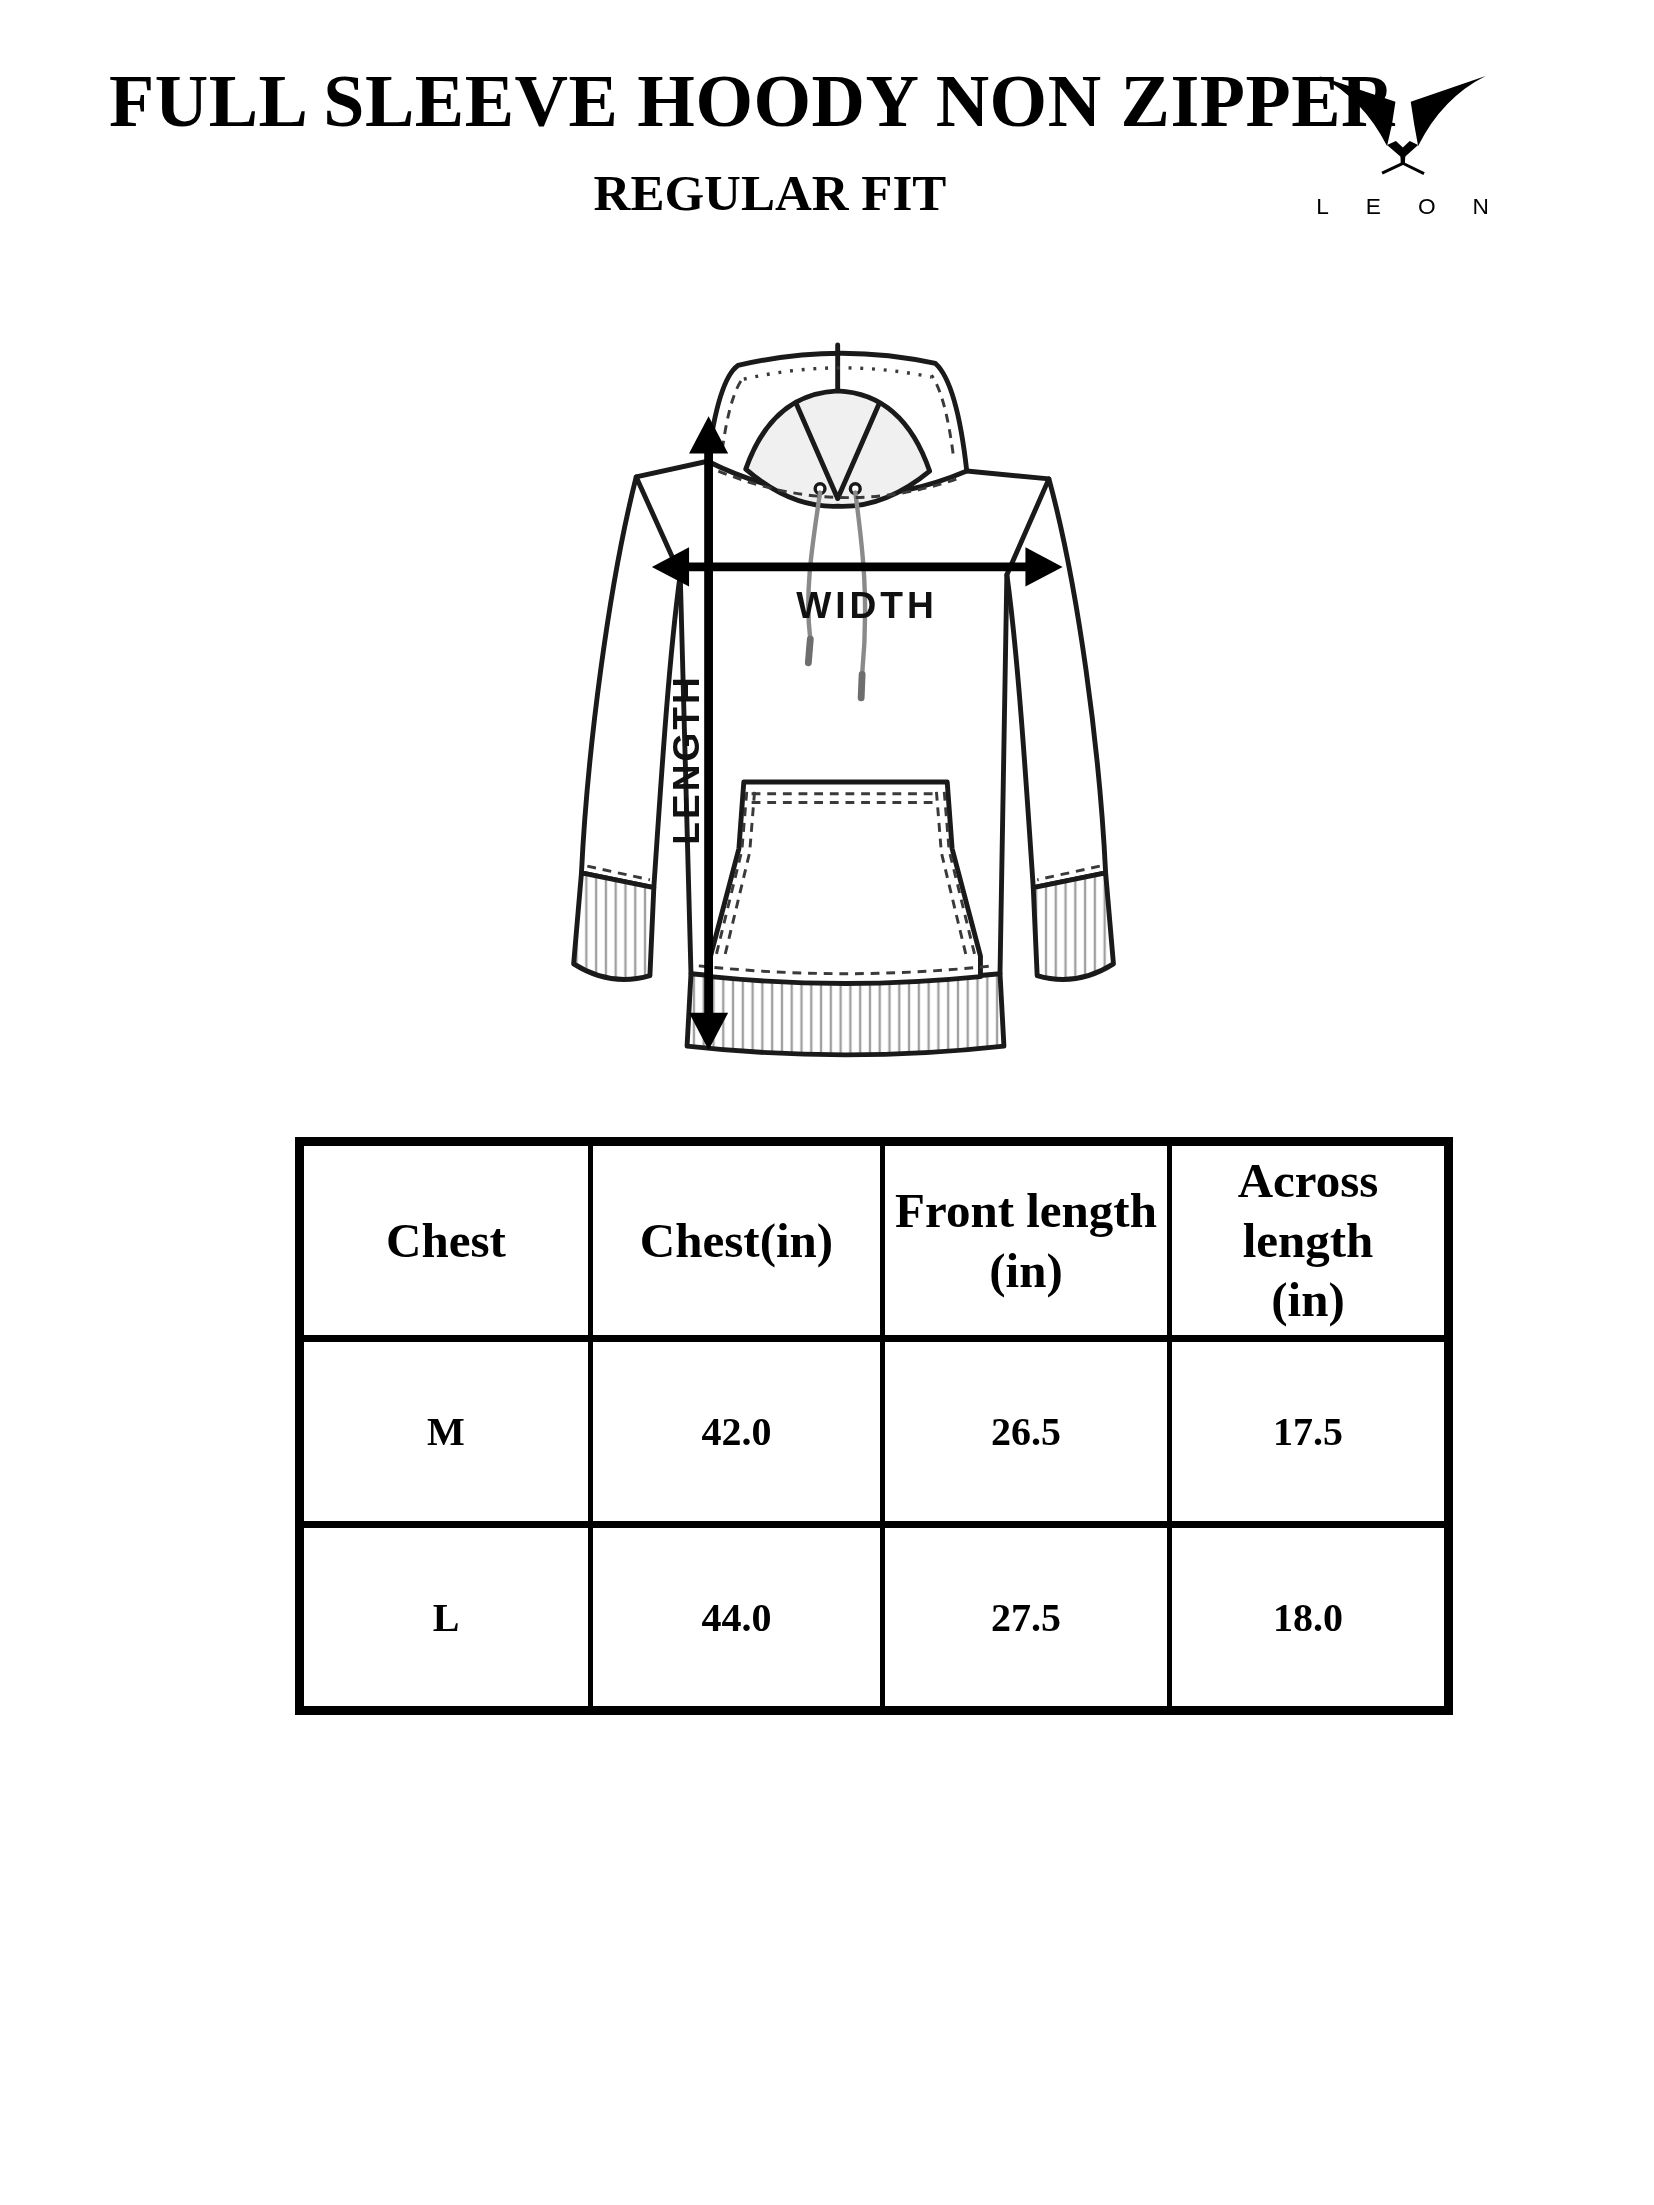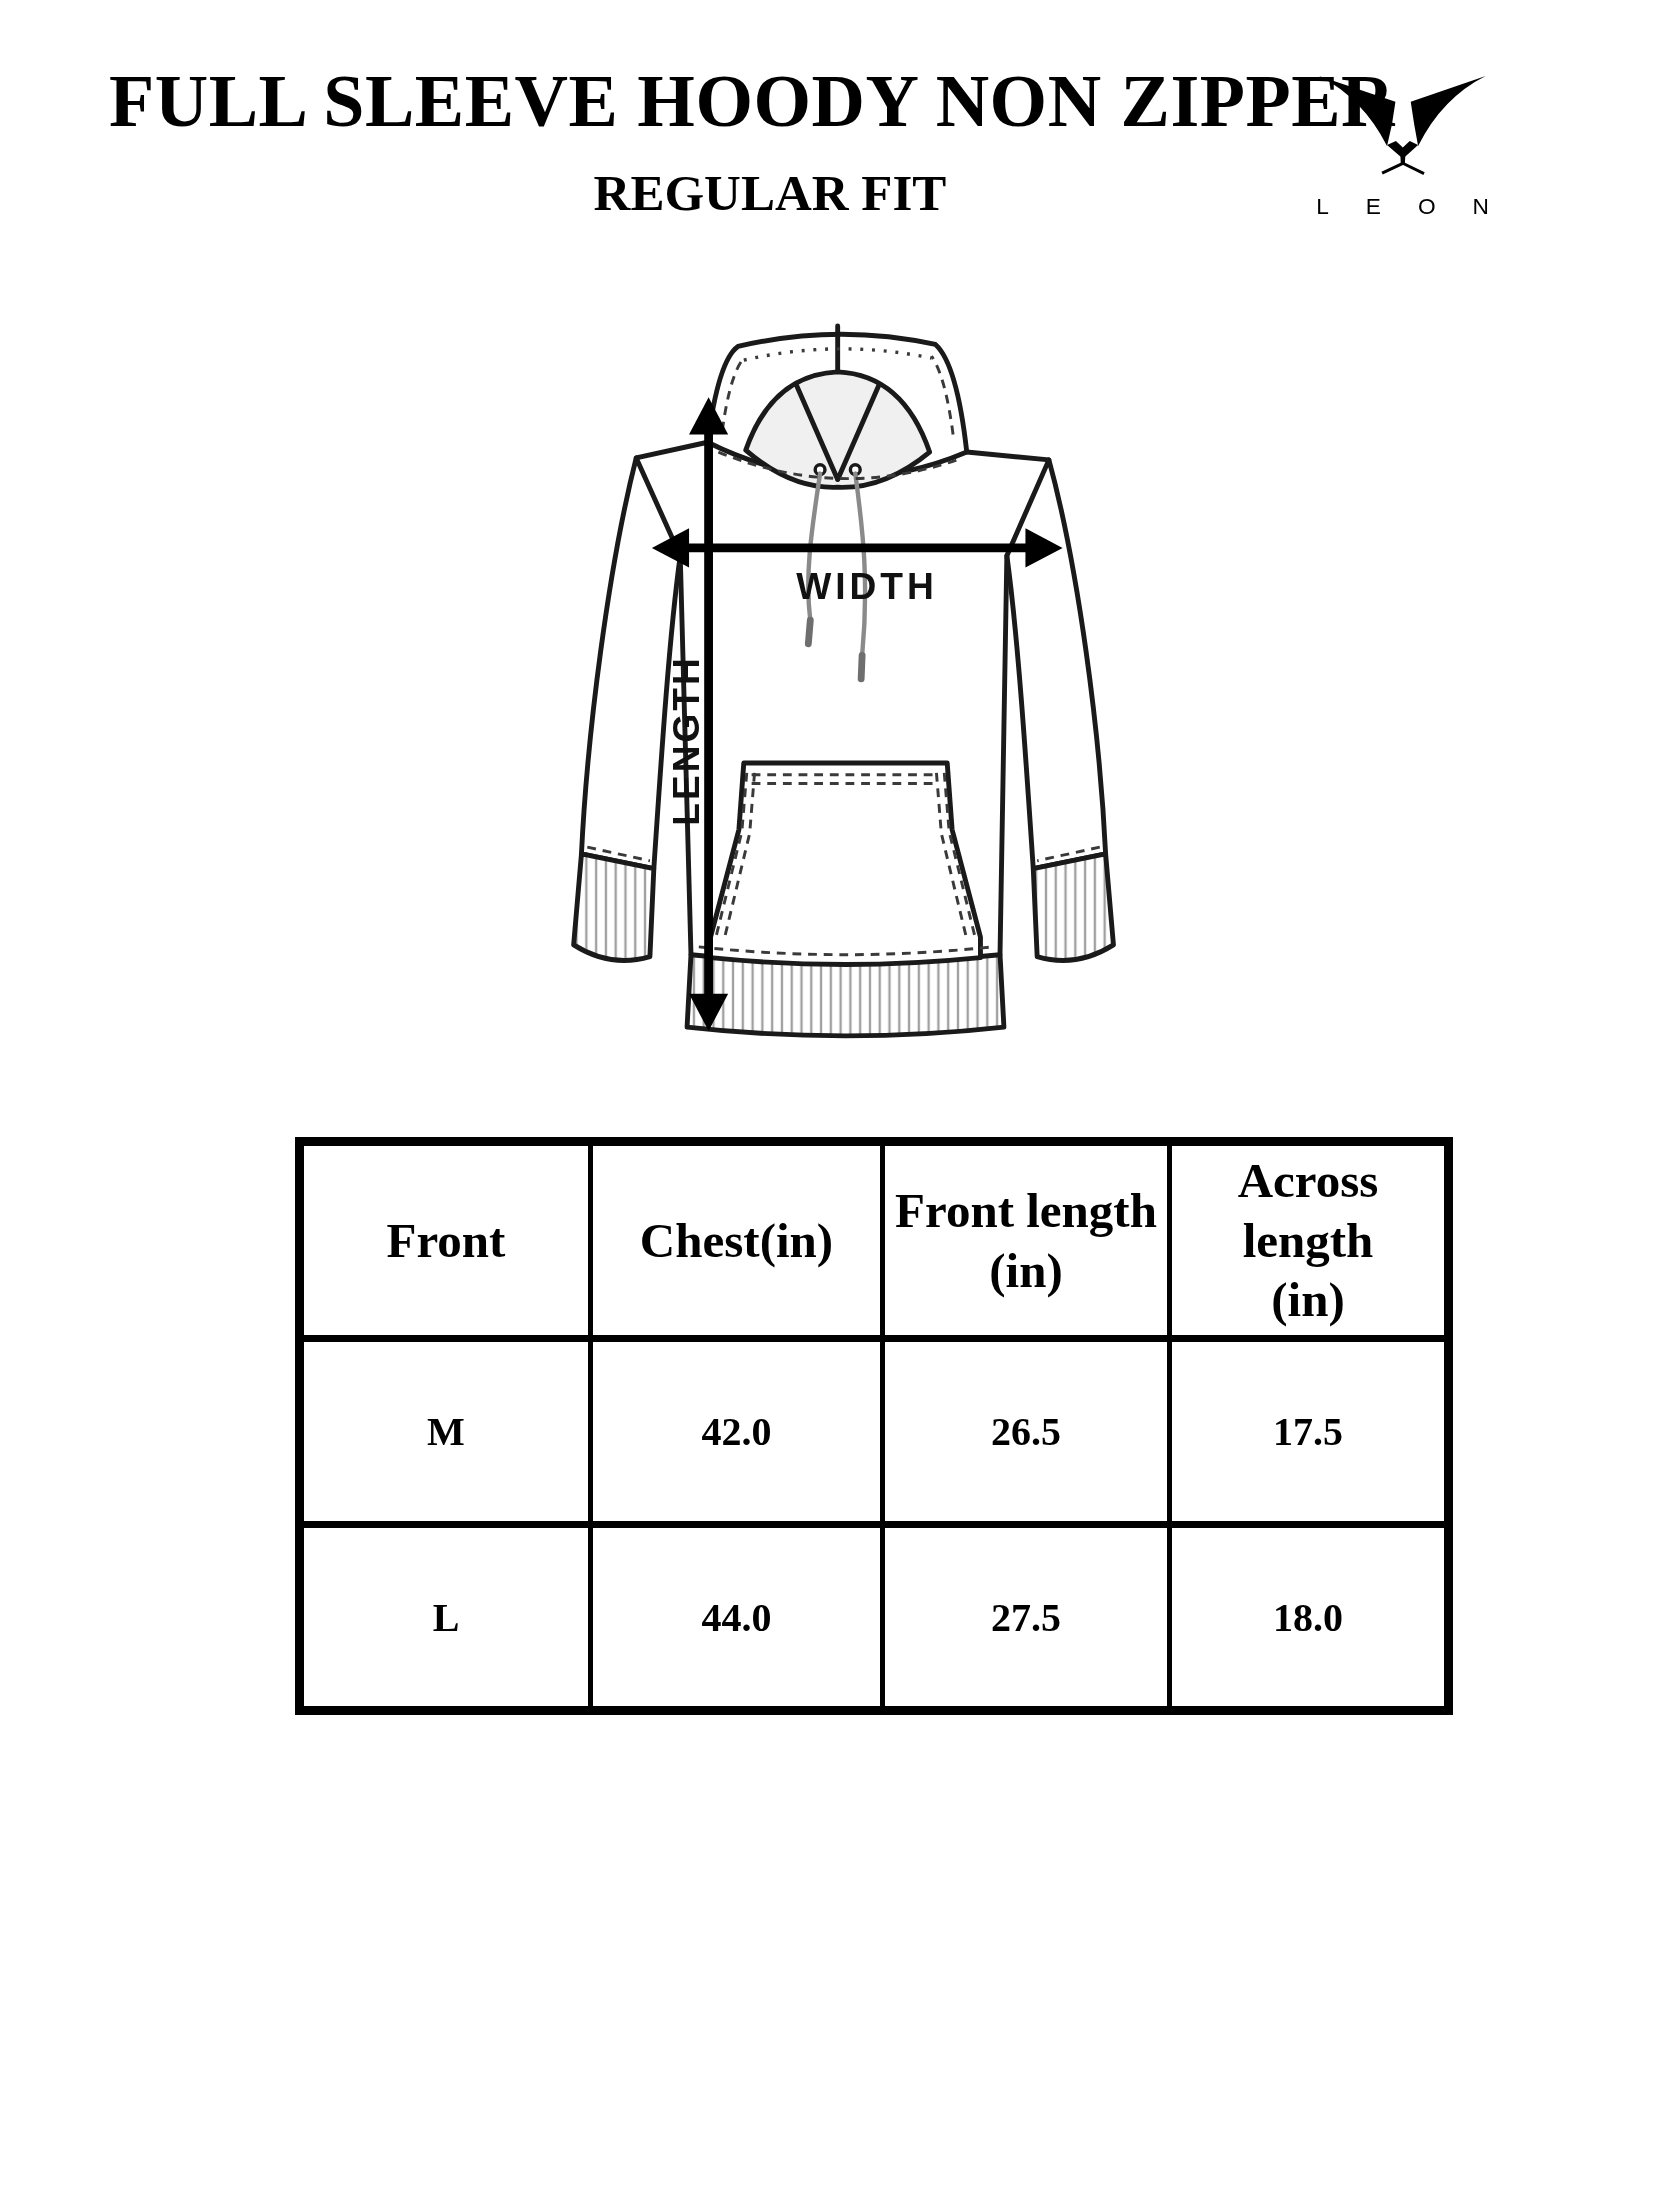--- a/index.html
+++ b/index.html
@@ -4,21 +4,21 @@
 <style>
   html,body { margin:0; padding:0; background:#fff; }
   .page {
     position:relative; width:1654px; height:2205px; background:#fff;
     font-family:"Liberation Serif","DejaVu Serif",serif; color:#000; overflow:hidden;
   }
   .title-block { position:absolute; top:63px; left:0; width:1504px; text-align:center; }
   .main-title { font-size:74px; font-weight:bold; line-height:1.05; letter-spacing:0.5px; white-space:nowrap; }
   .sub-title  { font-size:51px; font-weight:bold; margin-top:23px;margin-left:36px; }
   .logo-wrap { position:absolute; left:1318px; top:67px; width:217px; height:163px; }
-  .diagram-wrap { position:absolute; left:552px; top:321px; width:587px; height:753px; }
+  .diagram-wrap { position:absolute; left:552px; top:340px; width:587px; height:753px; }
   .table-wrap { position:absolute; left:295px; top:1137px; }
   table.size-chart { border-collapse:collapse; table-layout:fixed; width:1149px; background:#fff; }
   table.size-chart th, table.size-chart td {
     border:5px solid #000; border-top-width:7.4px; border-bottom-width:7.4px;
     text-align:center; vertical-align:middle; padding:0 7px; overflow:hidden;
   }
   table.size-chart { border:9.4px solid #000; }
   th.col-head { font-size:49px; font-weight:bold; line-height:1.22; }
   th.col-head .wrapbox { display:inline-block; }
   th.head-front .wrapbox { max-width:269px; }
@@ -124,21 +124,21 @@
   <div class="table-wrap">
     <table class="size-chart">
       <colgroup>
           <col style="width:291px">
           <col style="width:292px">
           <col style="width:287px">
           <col style="width:279px">
         </colgroup>
       <tbody>
         <tr class="head-row">
-          <th class="col-head"><span class="wrapbox">Front</span></th>
+          <th class="col-head"><span class="wrapbox">Chest</span></th>
           <th class="col-head"><span class="wrapbox">Chest(in)</span></th>
           <th class="col-head head-front"><span class="wrapbox">Front length (in)</span></th>
           <th class="col-head head-across"><span class="wrapbox">Across length (in)</span></th>
         </tr>
         <tr class="data-row">
           <td class="cell">M</td>
           <td class="cell">42.0</td>
           <td class="cell">26.5</td>
           <td class="cell">17.5</td>
         </tr>

